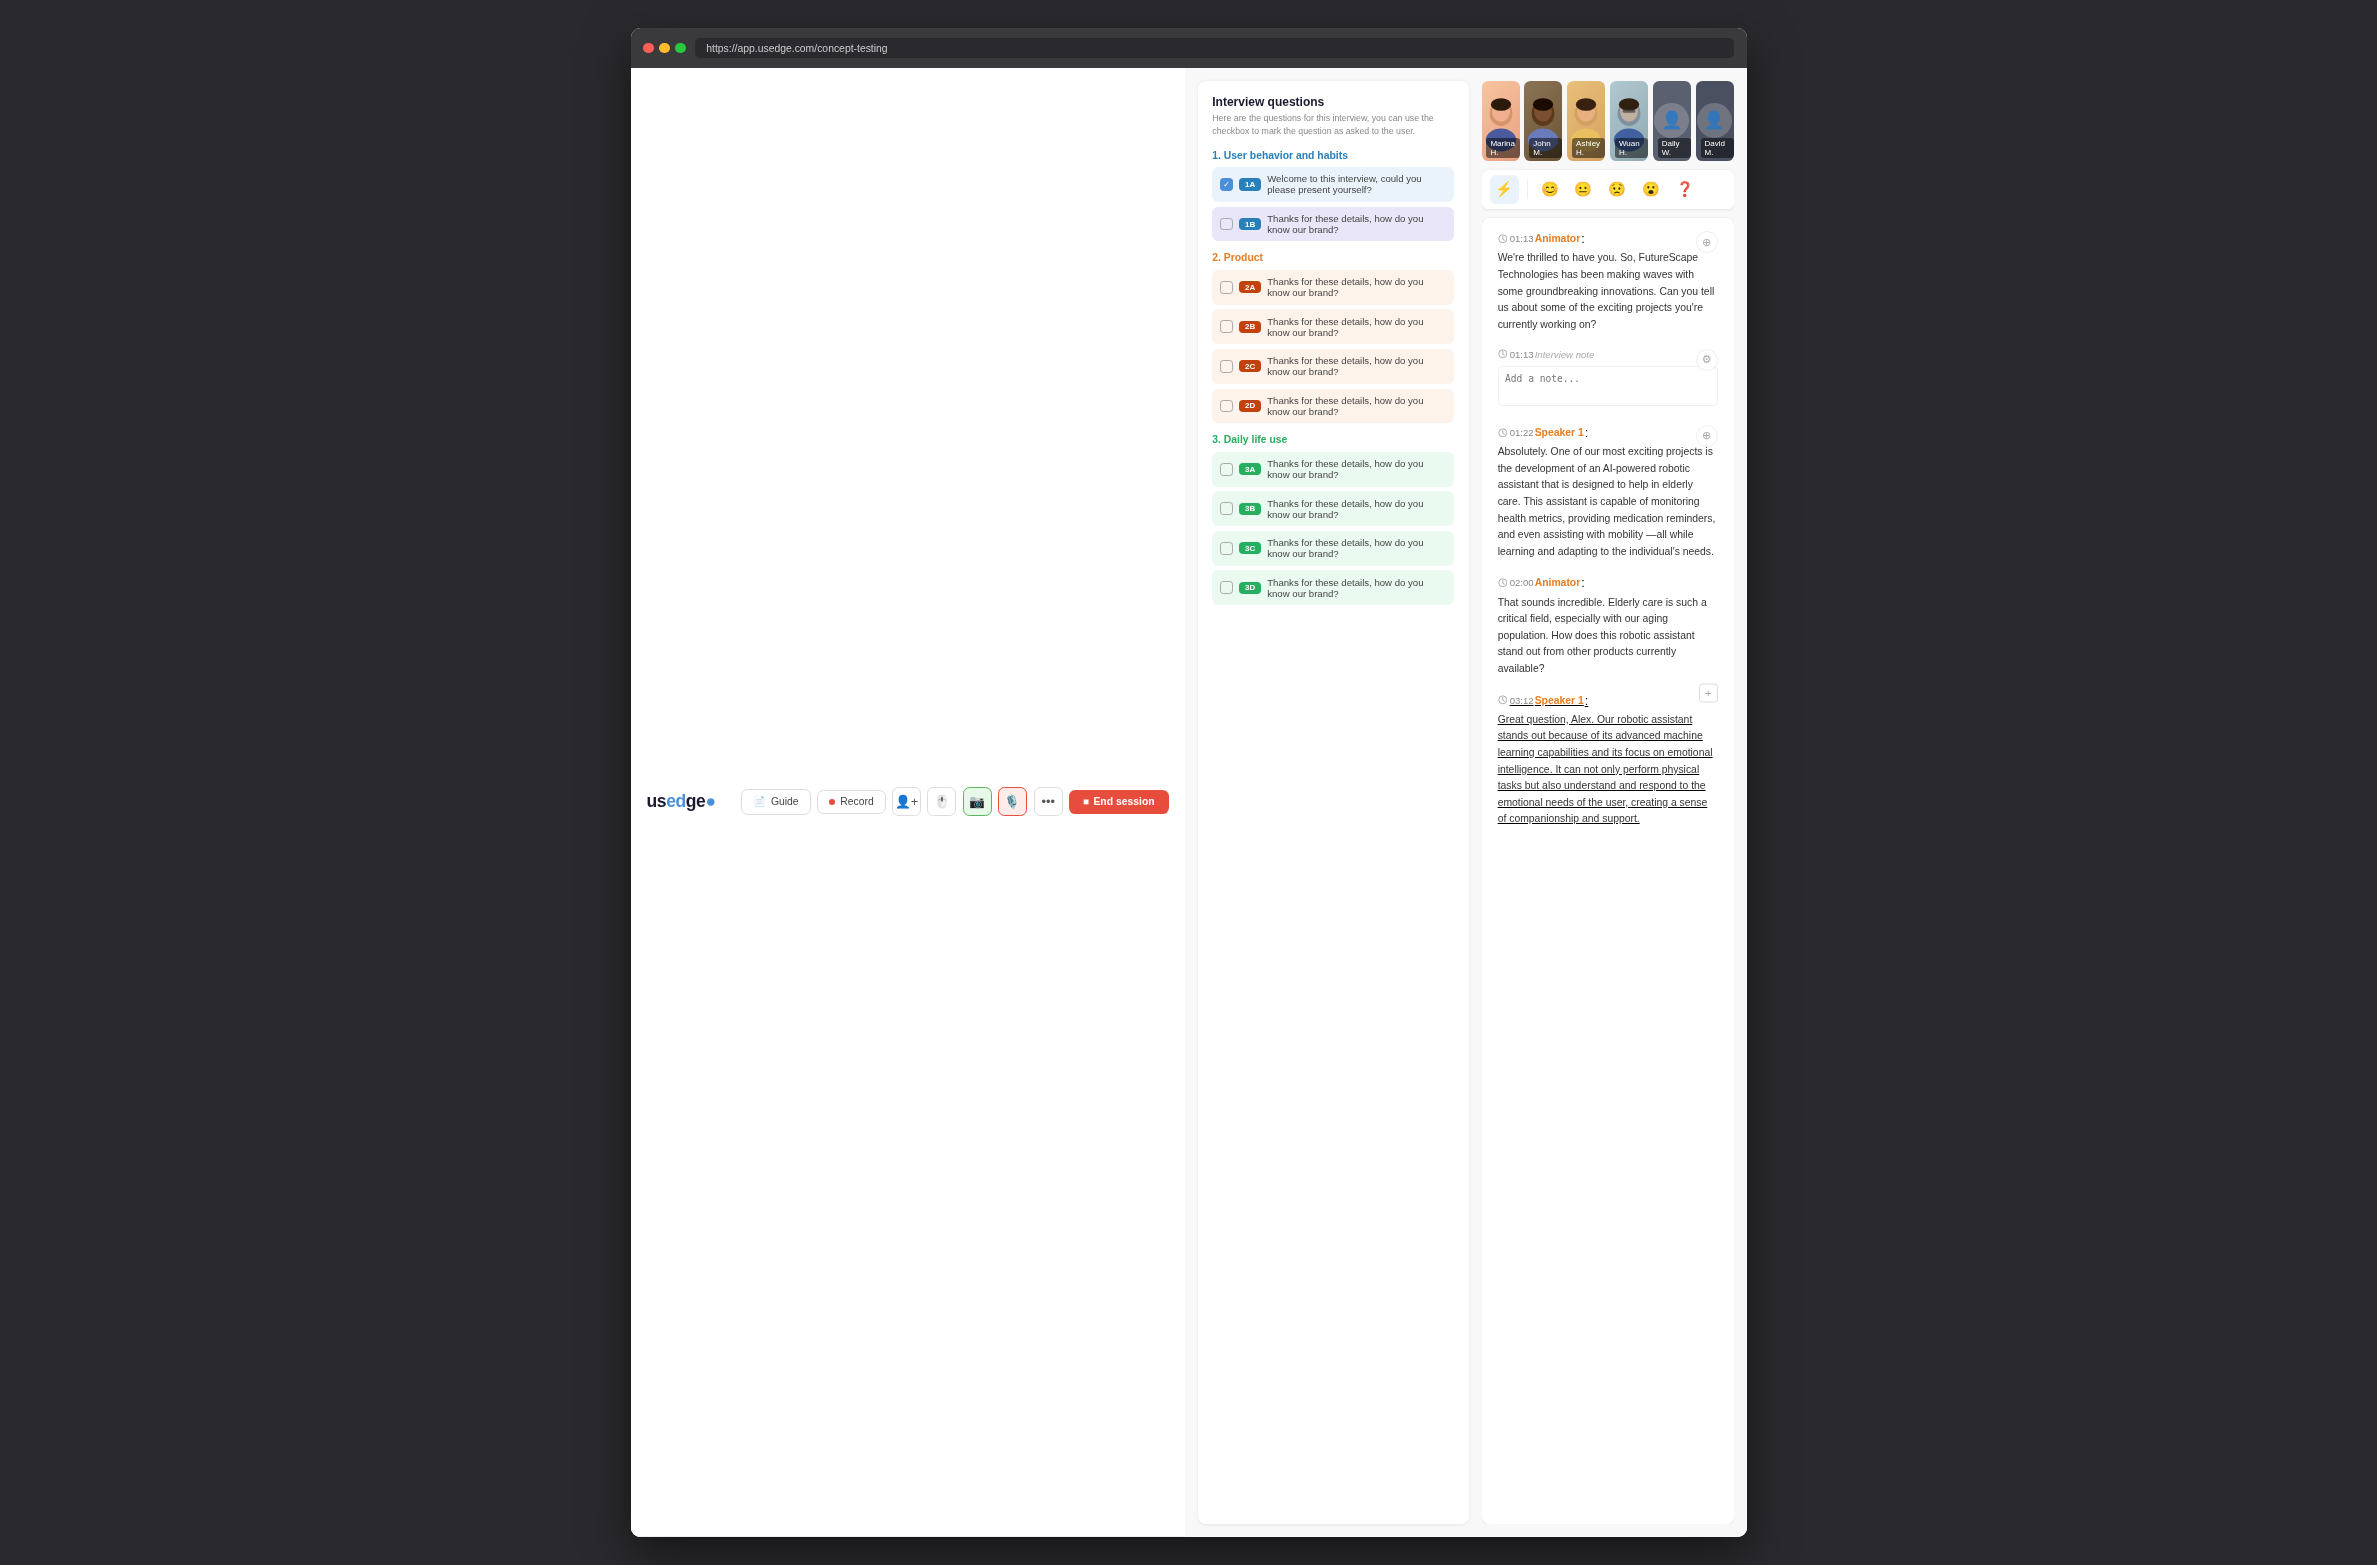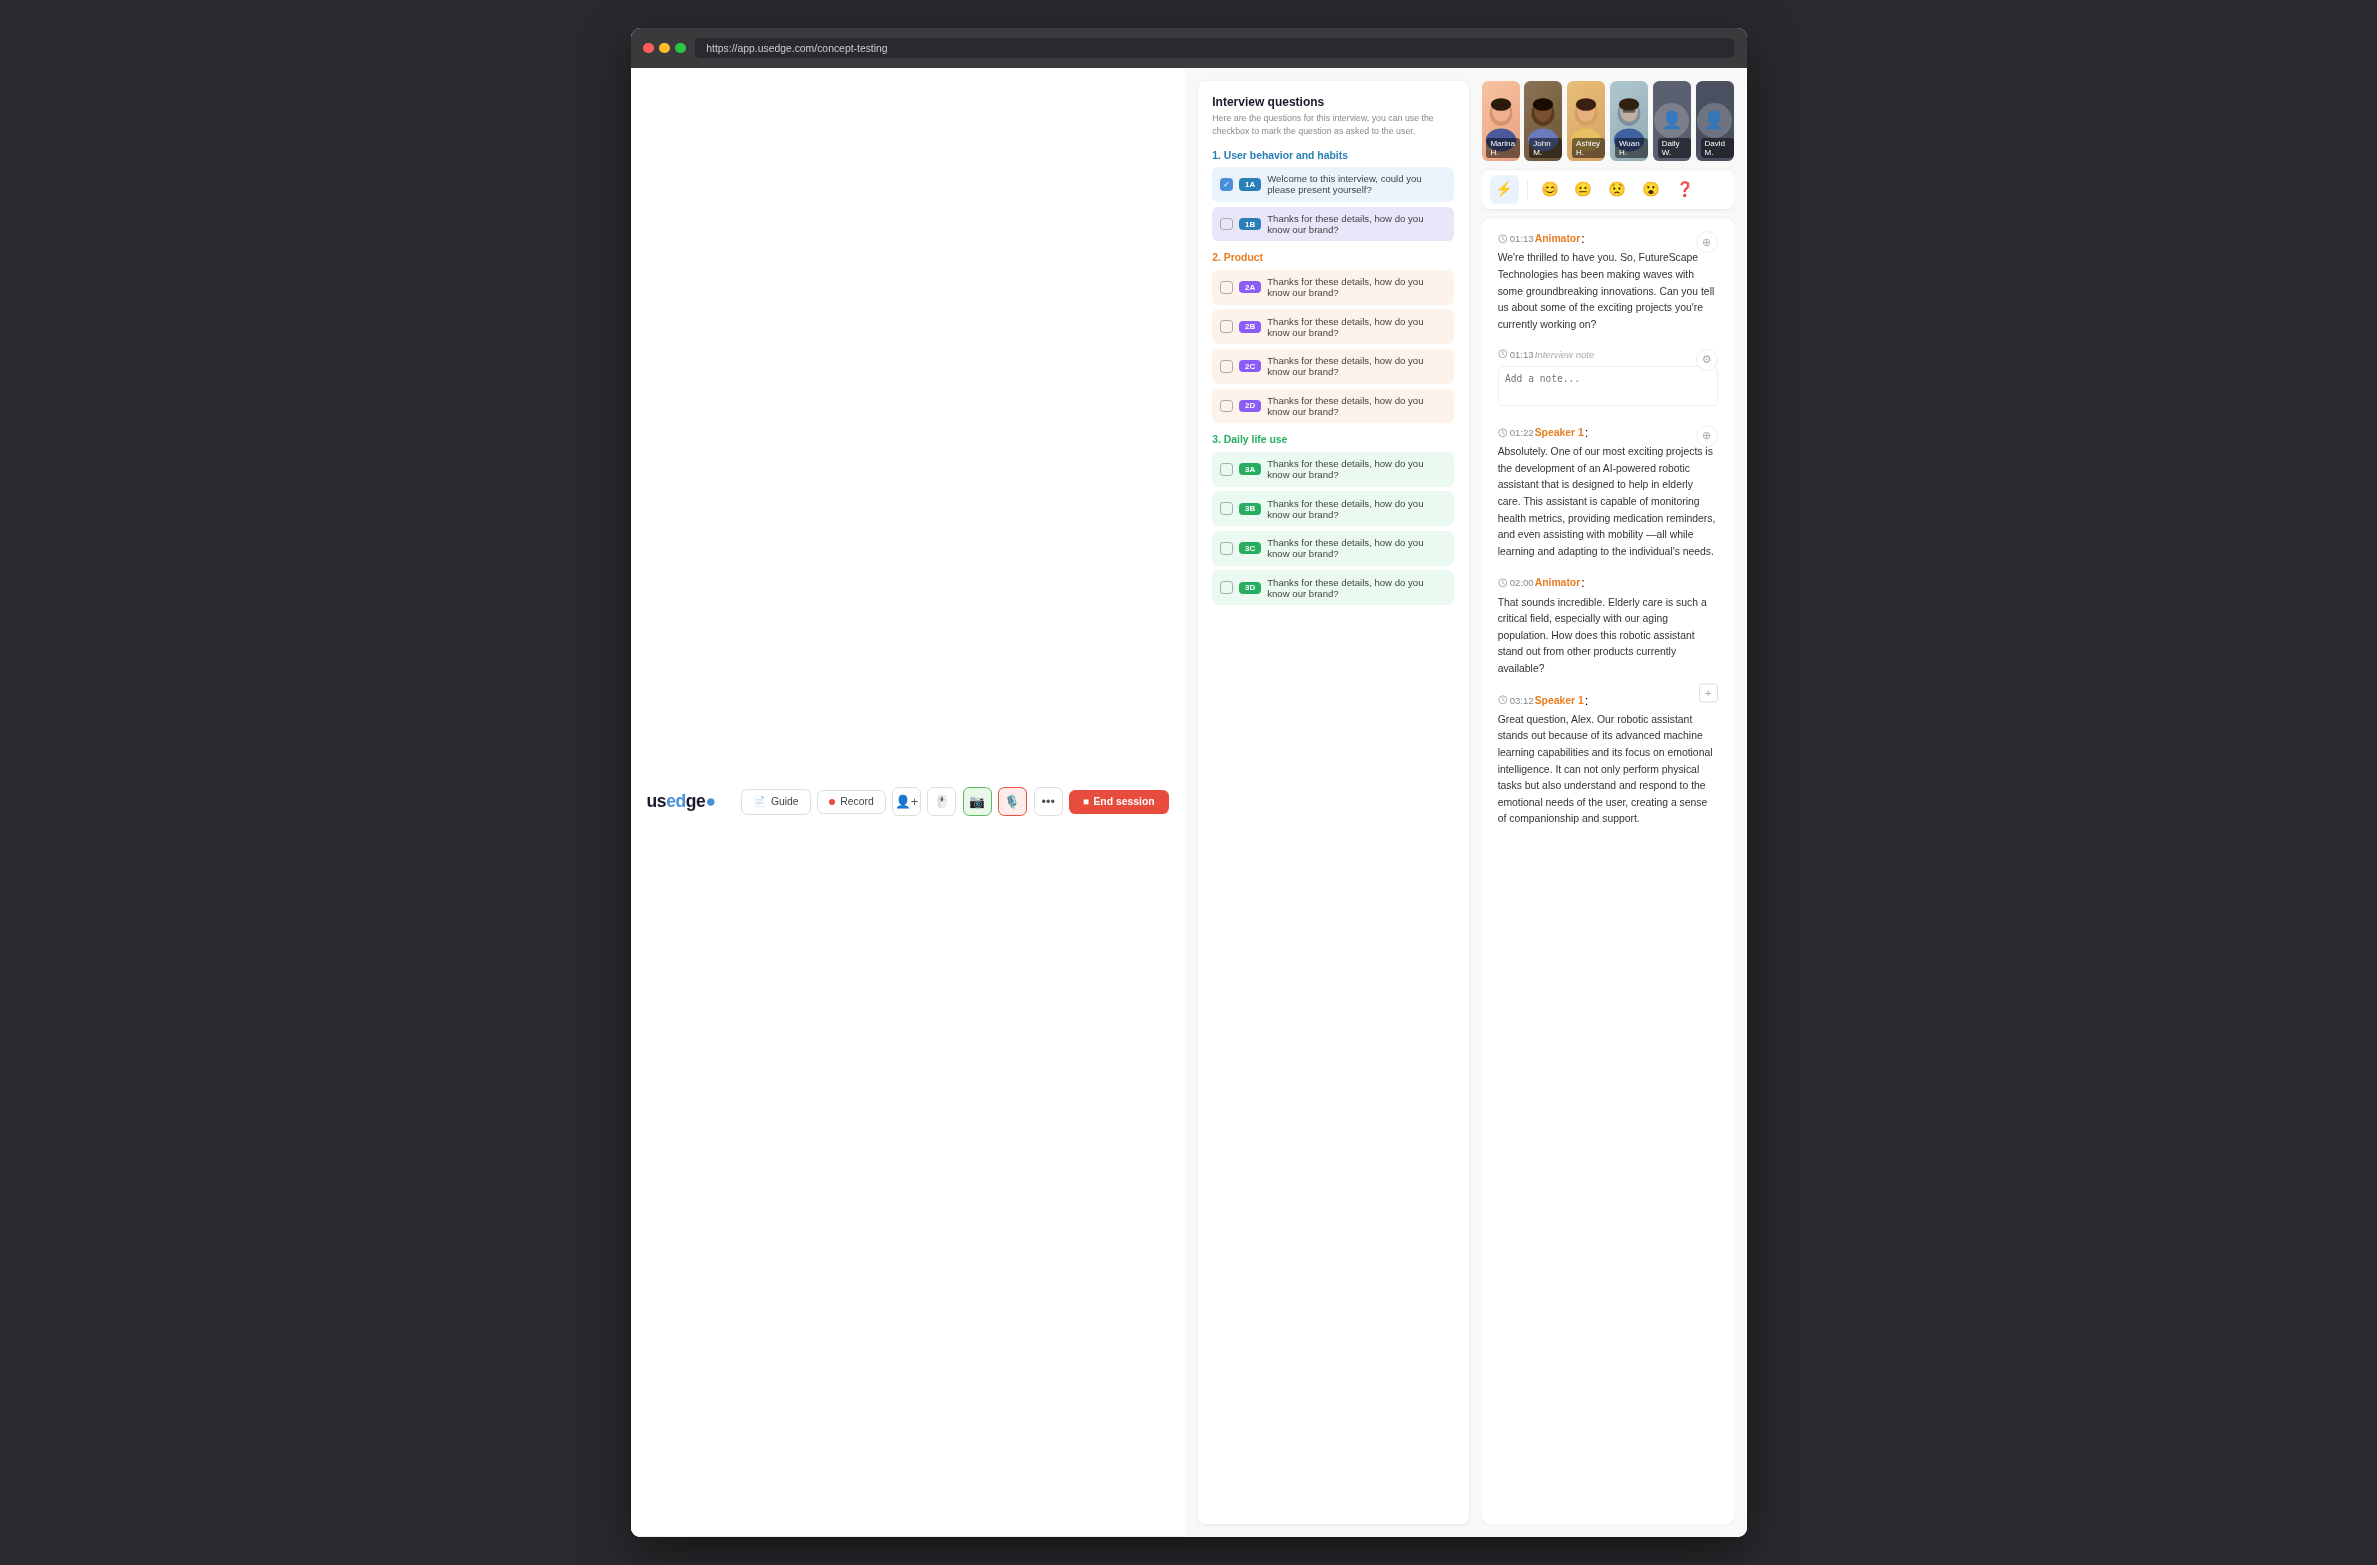--- a/index.html
+++ b/index.html
@@ -174,21 +174,21 @@
     .q-checkbox.checked { background: #4a90d9; border-color: #4a90d9; color: #fff; font-size: 8px; }
     .q-badge {
       padding: 1.6px 5.6px;
       border-radius: 4px;
       font-size: 8px;
       font-weight: 700;
       color: #fff;
       flex-shrink: 0;
     }
     .q-badge.blue { background: #2980b9; }
-    .q-badge.orange { background: #8b5cf6; }
+    .q-badge.orange { background: #c2410c; }
     .q-badge.green { background: #27ae60; }
     .q-text {
       font-size: 9.6px;
       color: #444;
       flex: 1;
     }
     
     .right-panel {
       flex: 1;
       display: flex;
@@ -564,21 +564,21 @@
                     <circle cx="6" cy="6" r="5" stroke="#aaa" stroke-width="1.2"></circle>
                     <path d="M6 3v3.5l2 1.2" stroke="#aaa" stroke-width="1.2" stroke-linecap="round"></path>
                   </svg>
                 <span>02:00</span>
               </span>
               <span class="ts-speaker animator">Animator</span>:
             </div>
             <span class="ts-text">That sounds incredible. Elderly care is such a critical field, especially with our aging population. How does this robotic assistant stand out from other products currently available?</span>
           </div>
 
-          <div class="transcript-entry" style="position:relative;">
+          <div class="transcript-entry" style="position:relative;text-decoration:underline;">
             <div class="ts-header">
               <span class="ts-time">
                 <svg width="9.6" height="9.6" viewBox="0 0 12 12" fill="none">
                     <circle cx="6" cy="6" r="5" stroke="#aaa" stroke-width="1.2"></circle>
                     <path d="M6 3v3.5l2 1.2" stroke="#aaa" stroke-width="1.2" stroke-linecap="round"></path>
                   </svg>
                 <span>03:12</span>
               </span>
               <span class="ts-speaker speaker1">Speaker 1</span>:
             </div>

